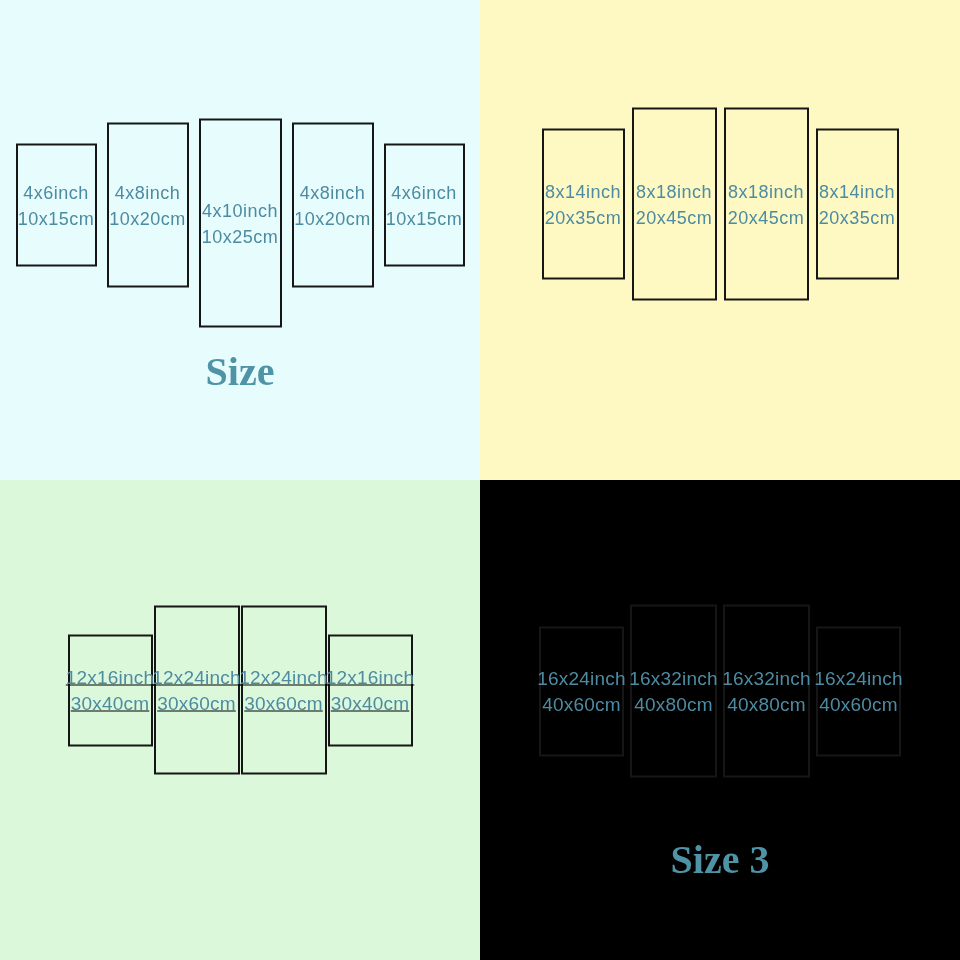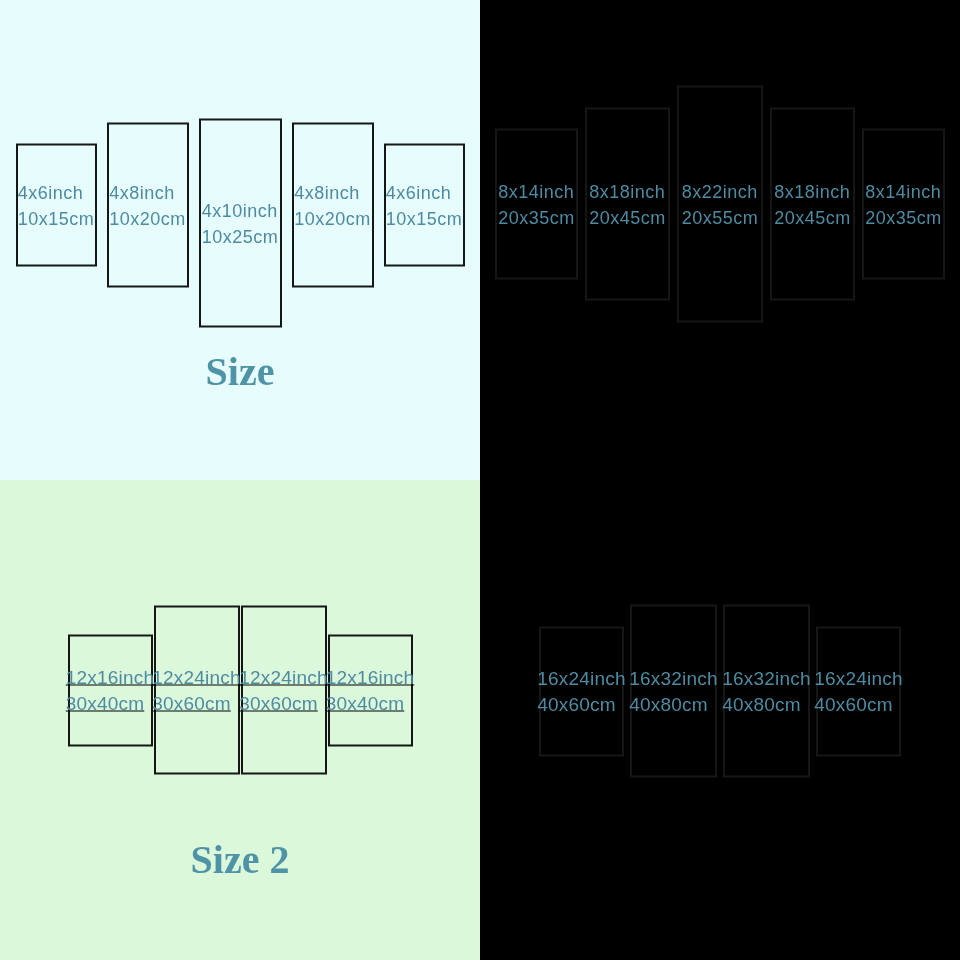--- a/index.html
+++ b/index.html
@@ -14,21 +14,21 @@
   .panel-row{position:absolute;left:0;right:0;display:flex;
              justify-content:center;align-items:center;}
   .q0 .panel-row{top:205px;gap:10px;transform:translateY(-50%);}
   .q1 .panel-row{top:204px;gap:7px;transform:translateY(-50%);}
   .q2 .panel-row{top:210px;gap:1px;transform:translateY(-50%);text-decoration:underline;}
   .q3 .panel-row{top:211px;gap:6px;transform:translateY(-50%);}
 
   .panel{box-sizing:border-box;flex:0 0 auto;
          border:2.5px solid var(--border,#161616);
          display:flex;align-items:center;justify-content:center;}
-  .label{color:var(--label,#4d8ba2);line-height:26px;
+  .label{text-align:center;color:var(--label,#4d8ba2);line-height:26px;
          white-space:nowrap;}
   .label span{display:block;}
   .q0 .label,.q1 .label{font-size:18px;letter-spacing:0.5px;}
   .q2 .label,.q3 .label{font-size:19px;letter-spacing:0.2px;}
 
   .qtitle{position:absolute;left:0;right:0;margin:8px;text-align:center;
           font-family:"Liberation Serif",serif;font-weight:bold;
           font-size:40px;line-height:1;color:var(--title,#4f93a6);}
   .q0 .qtitle,.q1 .qtitle{top:344px;}
   .q2 .qtitle,.q3 .qtitle{top:352px;}
@@ -67,38 +67,32 @@
       <div class="panel" style="width: 81px; height: 123px;">
         <div class="label">
           <span>4x6inch</span>
           <span>10x15cm</span>
         </div>
       </div>
     </div>
     <h2 class="qtitle">Size</h2>
   </section>
 
-  <section class="quadrant q1" style="background: #000000;">
+  <section class="quadrant q1" style="background: #fef9c3;">
     <div class="panel-row">
       <div class="panel" style="width: 83px; height: 151px;">
         <div class="label">
           <span>8x14inch</span>
           <span>20x35cm</span>
         </div>
       </div>
       <div class="panel" style="width: 85px; height: 193px;">
         <div class="label">
           <span>8x18inch</span>
           <span>20x45cm</span>
-        </div>
-      </div>
-      <div class="panel" style="width: 86px; height: 237px;">
-        <div class="label">
-          <span>8x22inch</span>
-          <span>20x55cm</span>
         </div>
       </div>
       <div class="panel" style="width: 85px; height: 193px;">
         <div class="label">
           <span>8x18inch</span>
           <span>20x45cm</span>
         </div>
       </div>
       <div class="panel" style="width: 83px; height: 151px;">
         <div class="label">
@@ -129,21 +123,20 @@
           <span>30x60cm</span>
         </div>
       </div>
       <div class="panel" style="width: 85px; height: 112px;">
         <div class="label">
           <span>12x16inch</span>
           <span>30x40cm</span>
         </div>
       </div>
     </div>
-    <h2 class="qtitle">Size 2</h2>
   </section>
 
   <section class="quadrant q3" style="background: #000000;">
     <div class="panel-row">
       <div class="panel" style="width: 85px; height: 130px;">
         <div class="label">
           <span>16x24inch</span>
           <span>40x60cm</span>
         </div>
       </div>
@@ -159,15 +152,16 @@
           <span>40x80cm</span>
         </div>
       </div>
       <div class="panel" style="width: 85px; height: 130px;">
         <div class="label">
           <span>16x24inch</span>
           <span>40x60cm</span>
         </div>
       </div>
     </div>
+    <h2 class="qtitle">Size 3</h2>
   </section>
 
 </div>
 
 </body></html>

